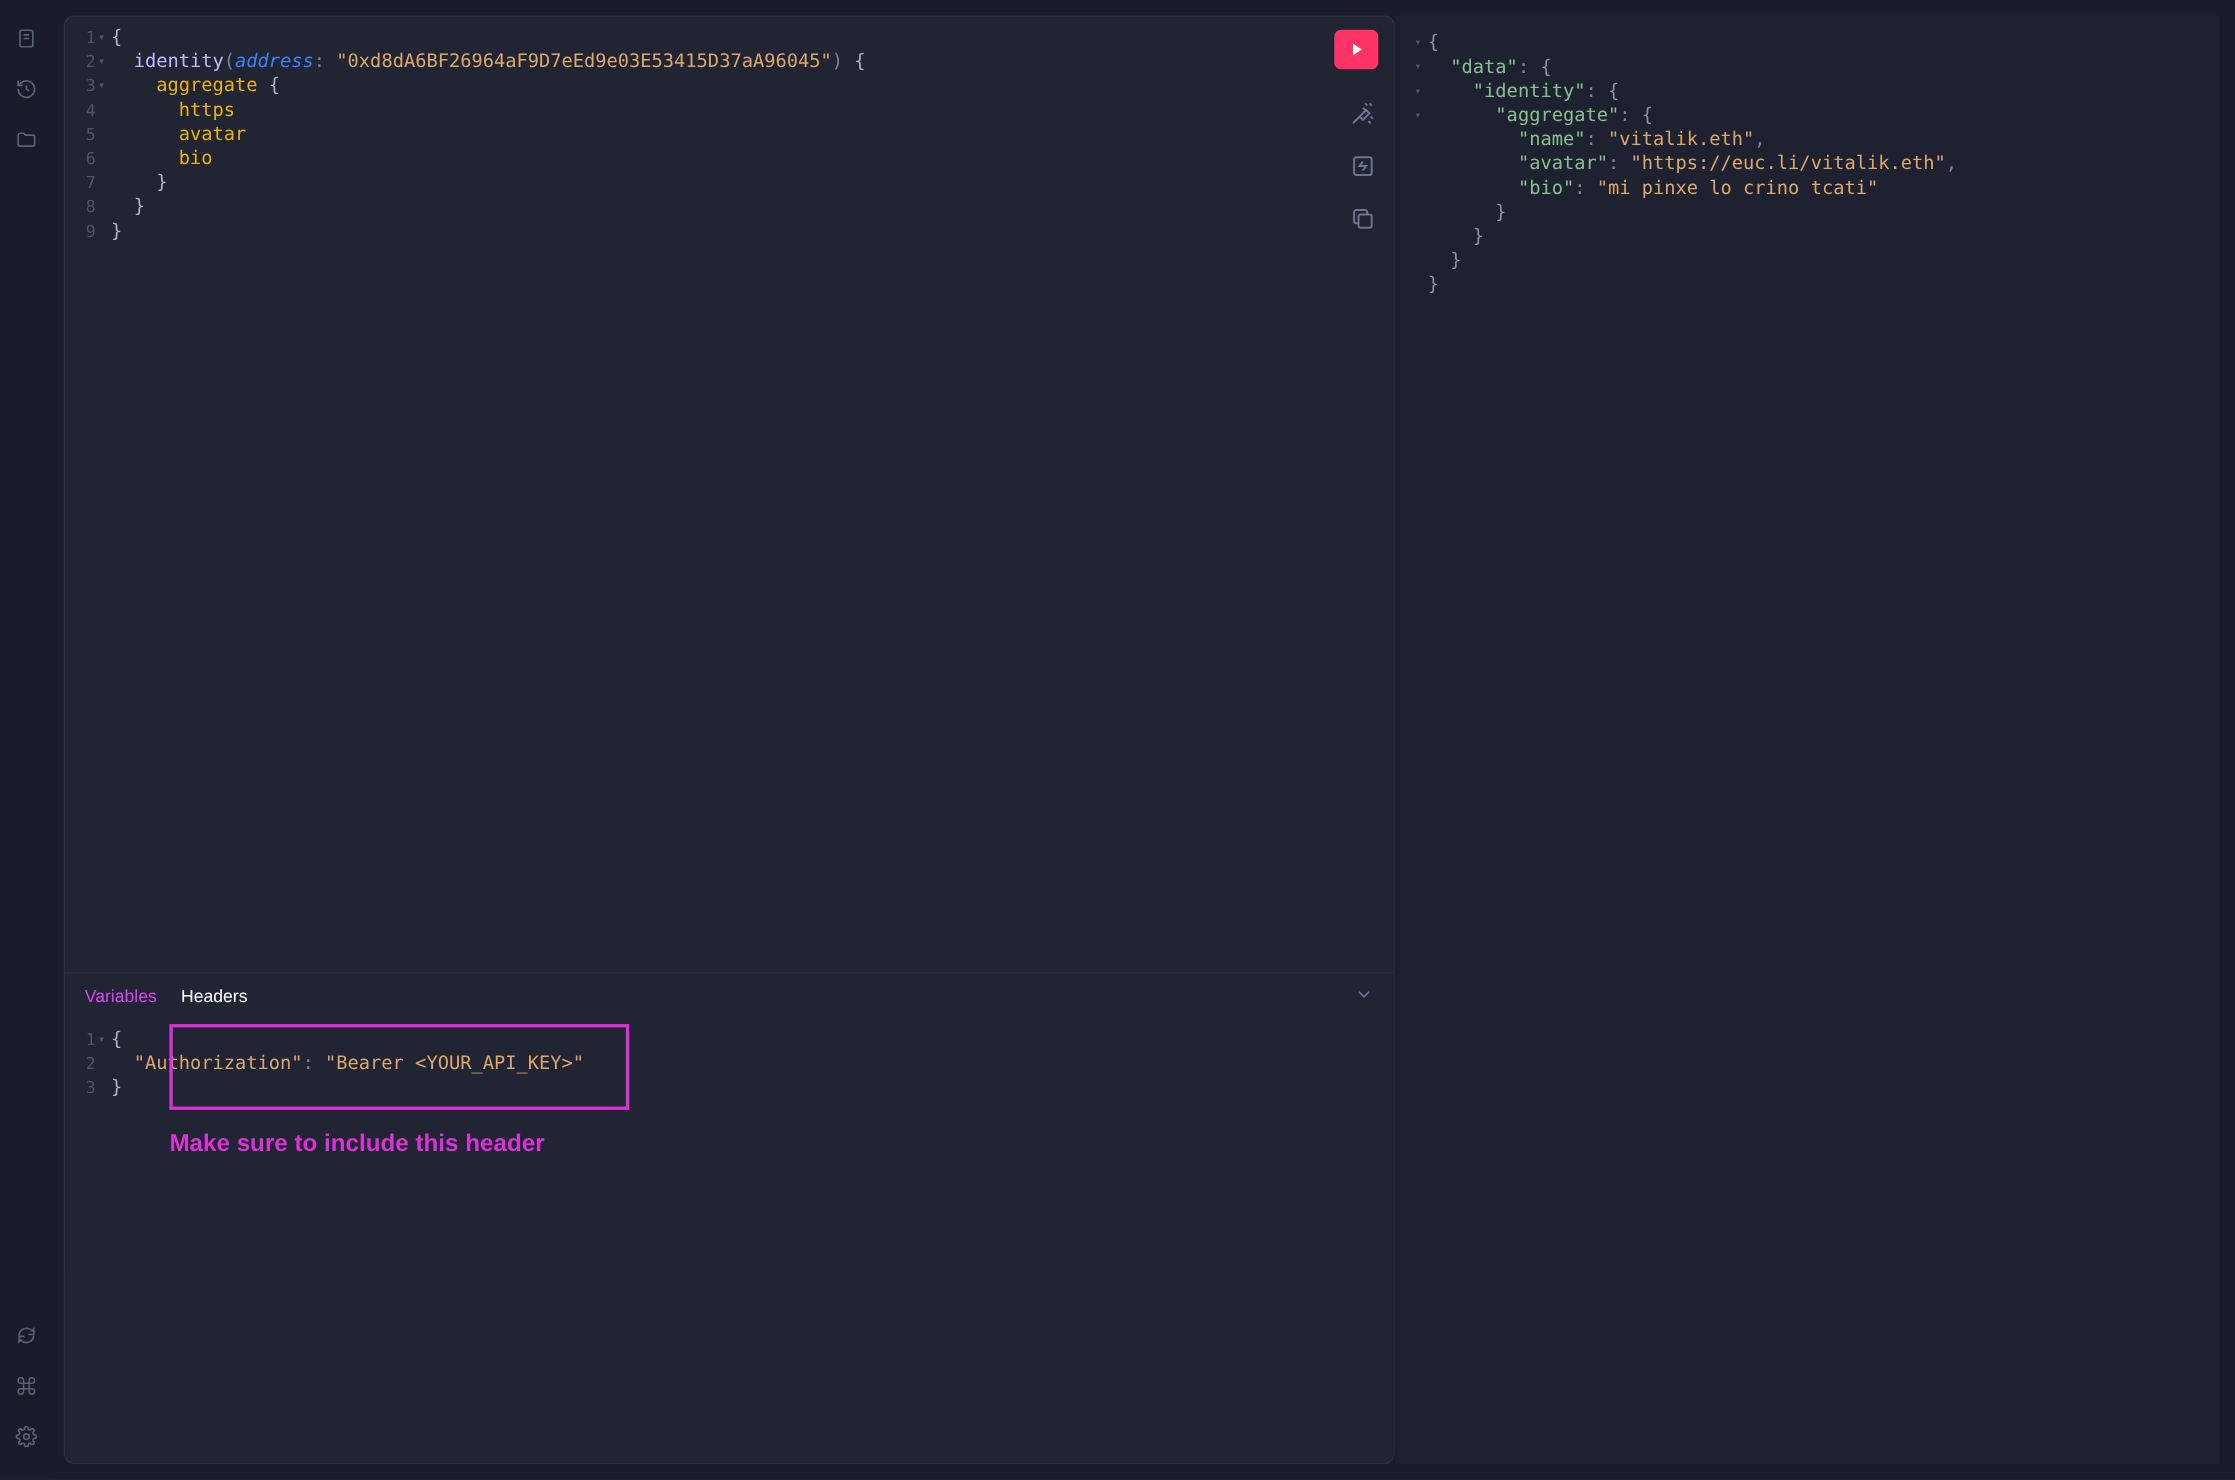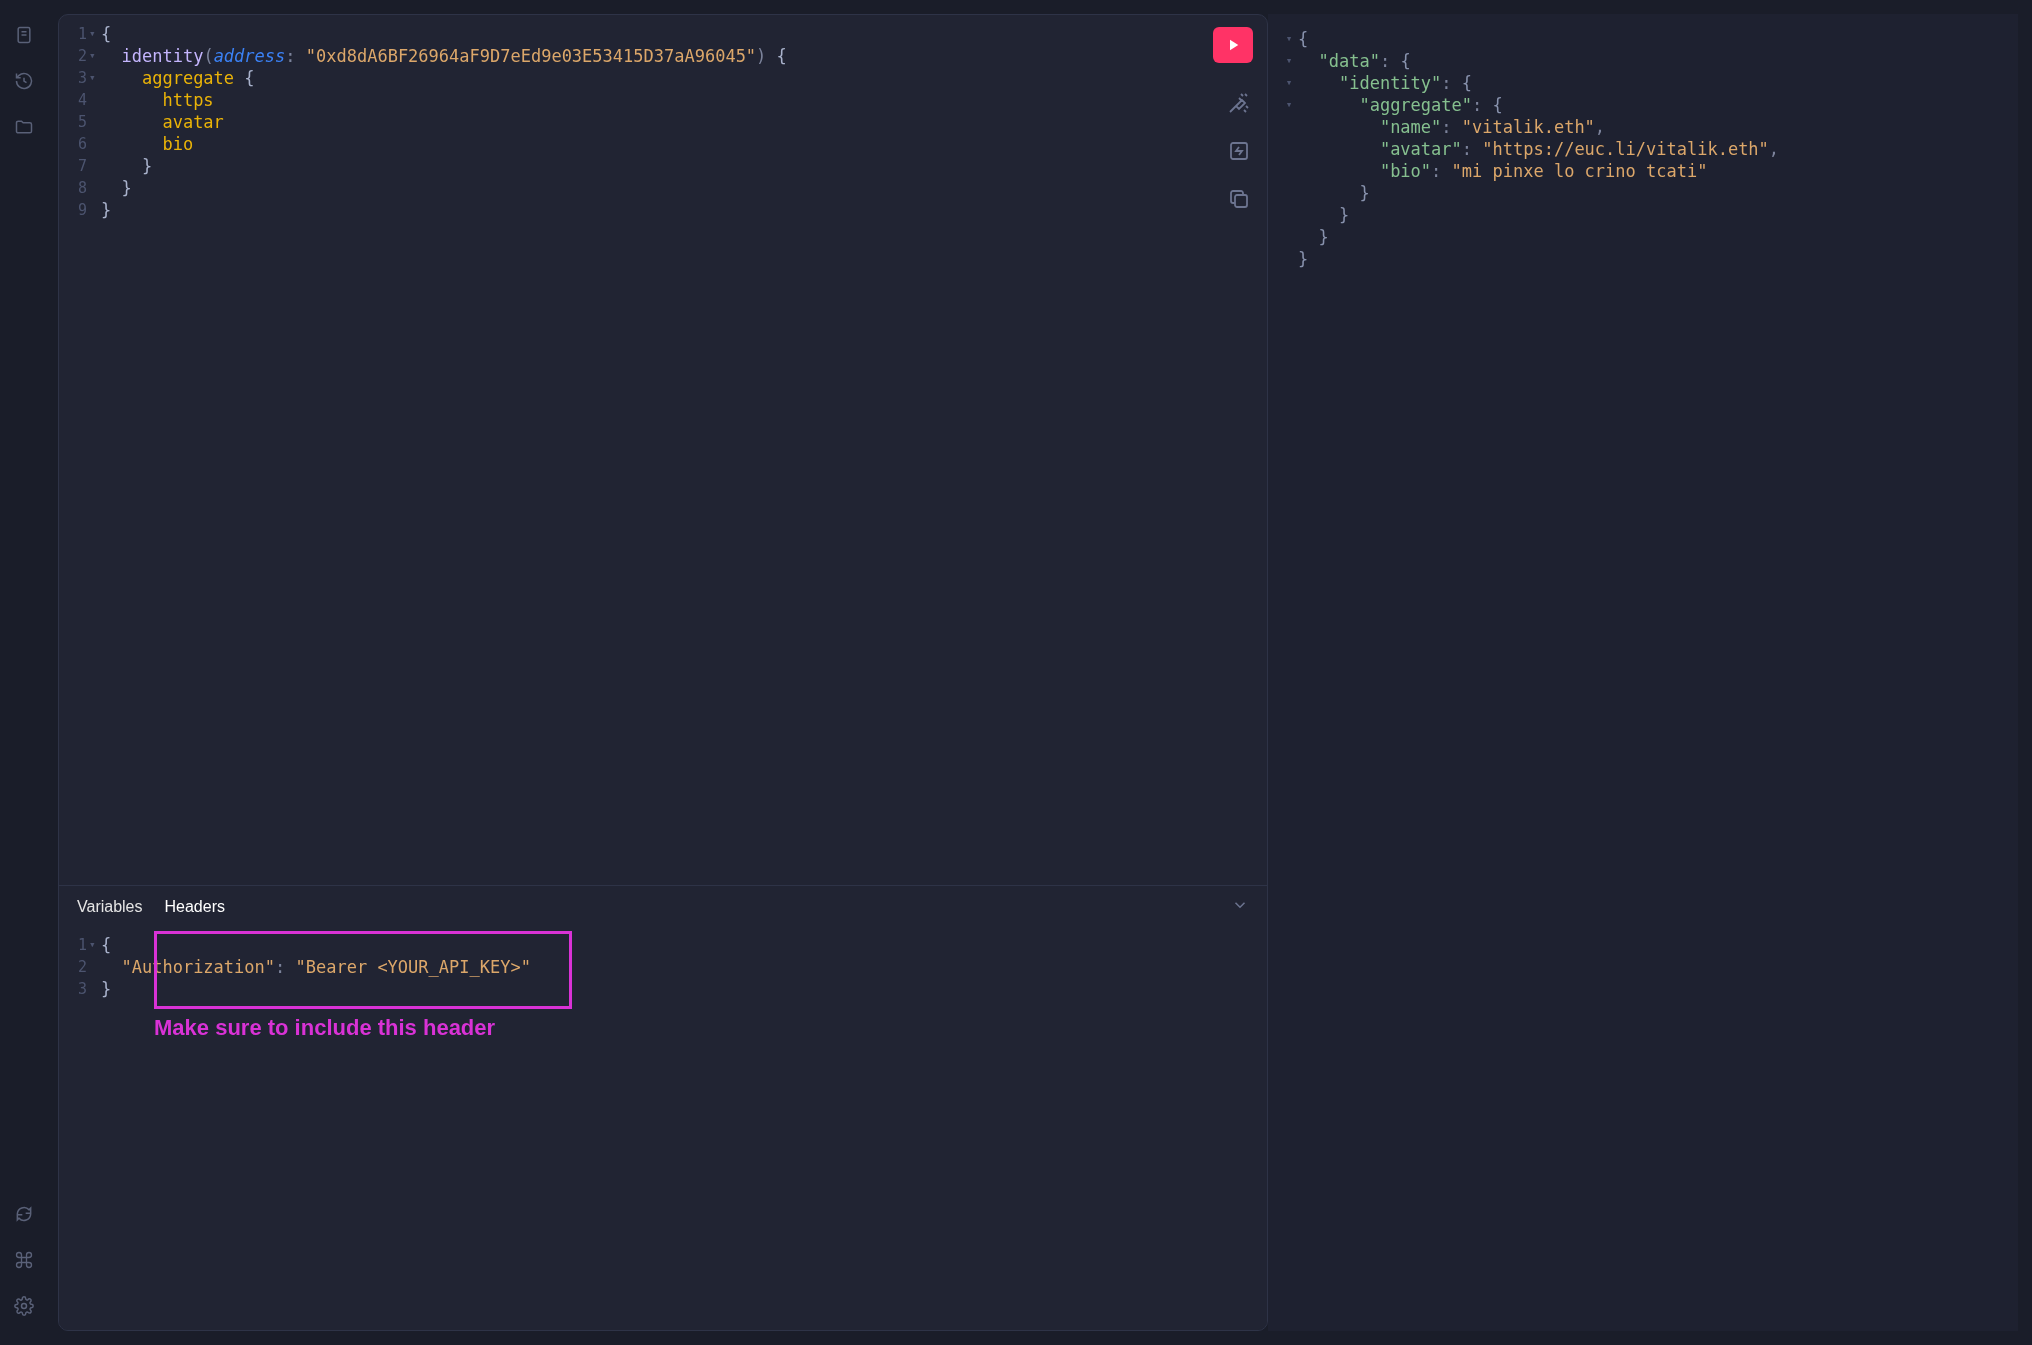--- a/index.html
+++ b/index.html
@@ -130,21 +130,21 @@
   background: #212433;
   flex: 0 0 auto;
 }
 .tabs {
   display: flex;
   align-items: center;
   padding: 10px 18px;
   gap: 22px;
   position: relative;
 }
-.tab { font-size: 16px; color: #e5e5e5; cursor: pointer; }
+.tab { font-size: 16px; color: #d946ef; cursor: pointer; }
 .tab.active { color: #ffffff; }
 .tabs-chevron {
   margin-left: auto;
   color: #6c7490;
   cursor: pointer;
 }
 .headers-editor {
   position: relative;
   font-family: "SF Mono", Menlo, Consolas, monospace;
   font-size: 17px;
@@ -359,21 +359,21 @@
                 <span class="lineno">2</span>
                 <span class="fold"></span>
                 <span class="code"><span>  </span><span class="tok-key">"Authorization"</span><span class="tok-punct">: </span><span class="tok-str">"Bearer &lt;YOUR_API_KEY&gt;"</span></span>
               </div>
               <div class="code-row">
                 <span class="lineno">3</span>
                 <span class="fold"></span>
                 <span class="code"><span class="tok-brace">}</span></span>
               </div>
             </div>
-          <div class="annotation" id="annot" style="left: 95px; top: 89px; color: rgb(217, 50, 214);">Make sure to include this header</div>
+          <div class="annotation" id="annot" style="left: 95px; top: 100px; color: rgb(217, 50, 214);">Make sure to include this header</div>
         </div>
       </div>
     </div>
 
     <div class="result-panel">
       <div class="result-body">
         <div id="result-lines">
             <div class="r-row">
               <span class="r-fold">▾</span>
               <span class="r-code"><span class="r-brace">{</span></span>

